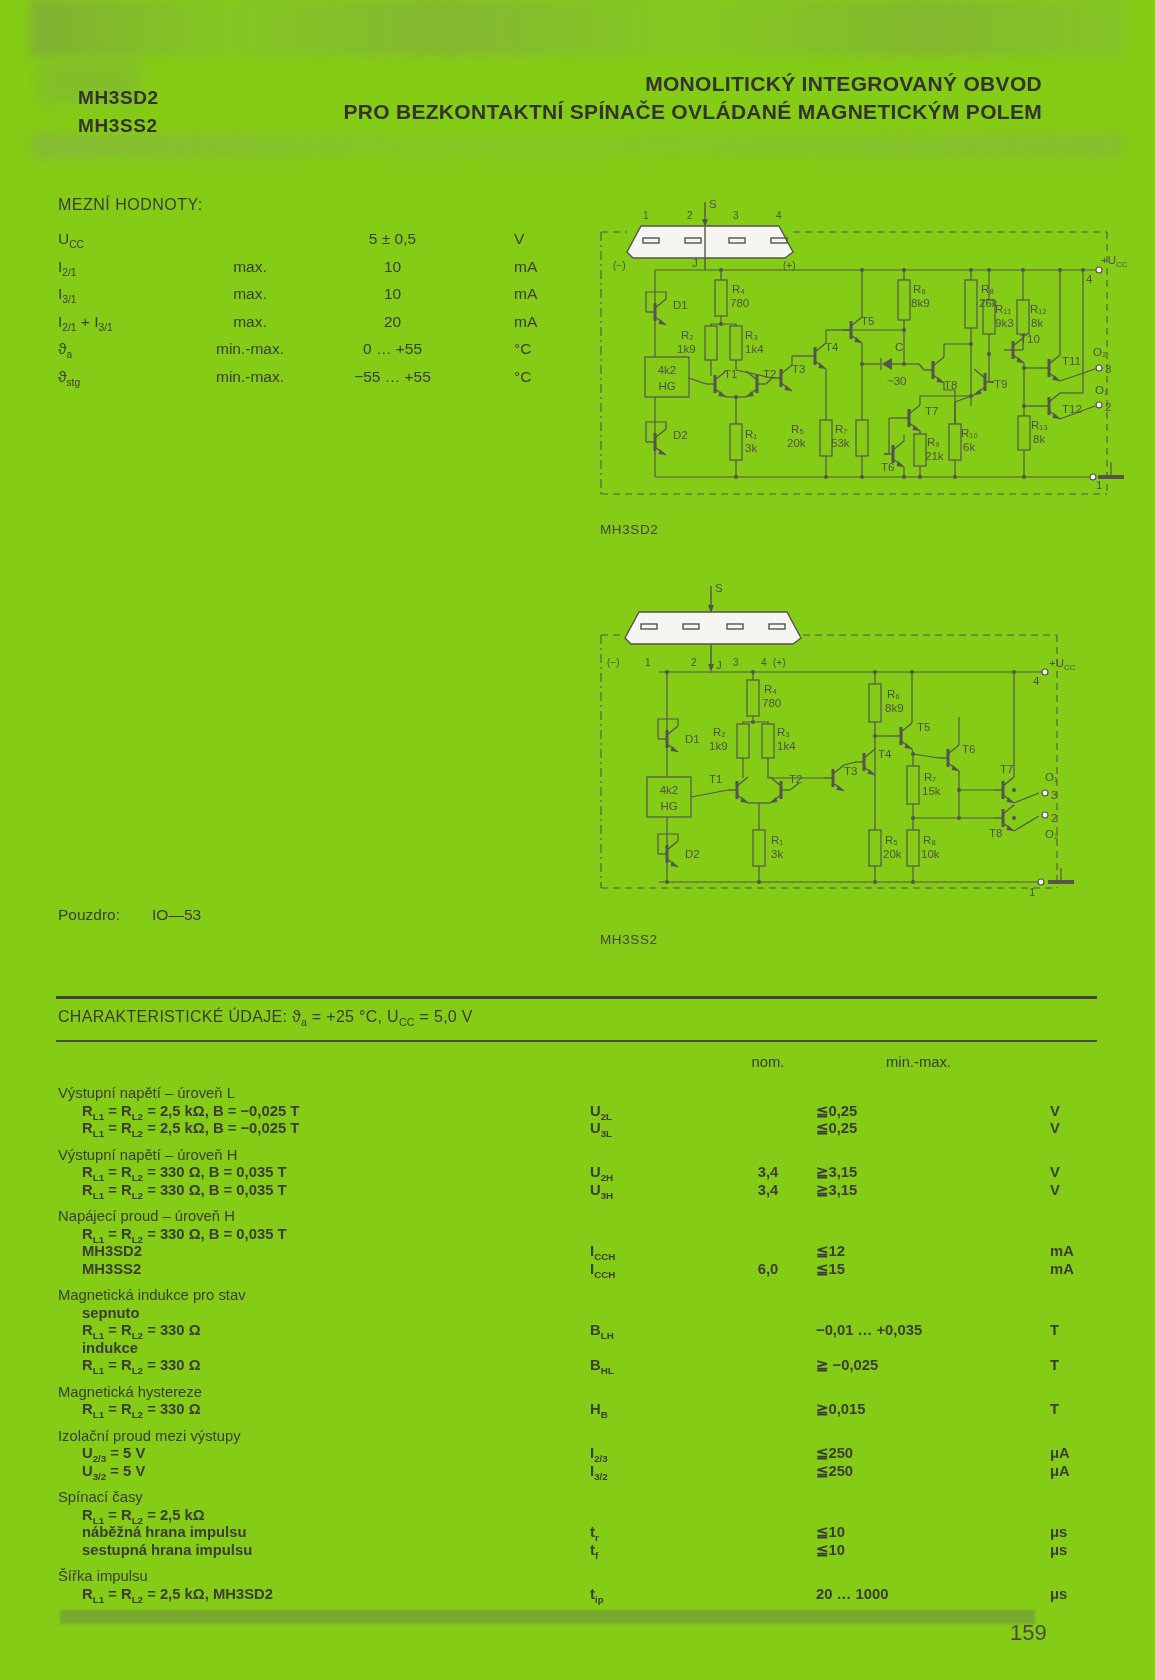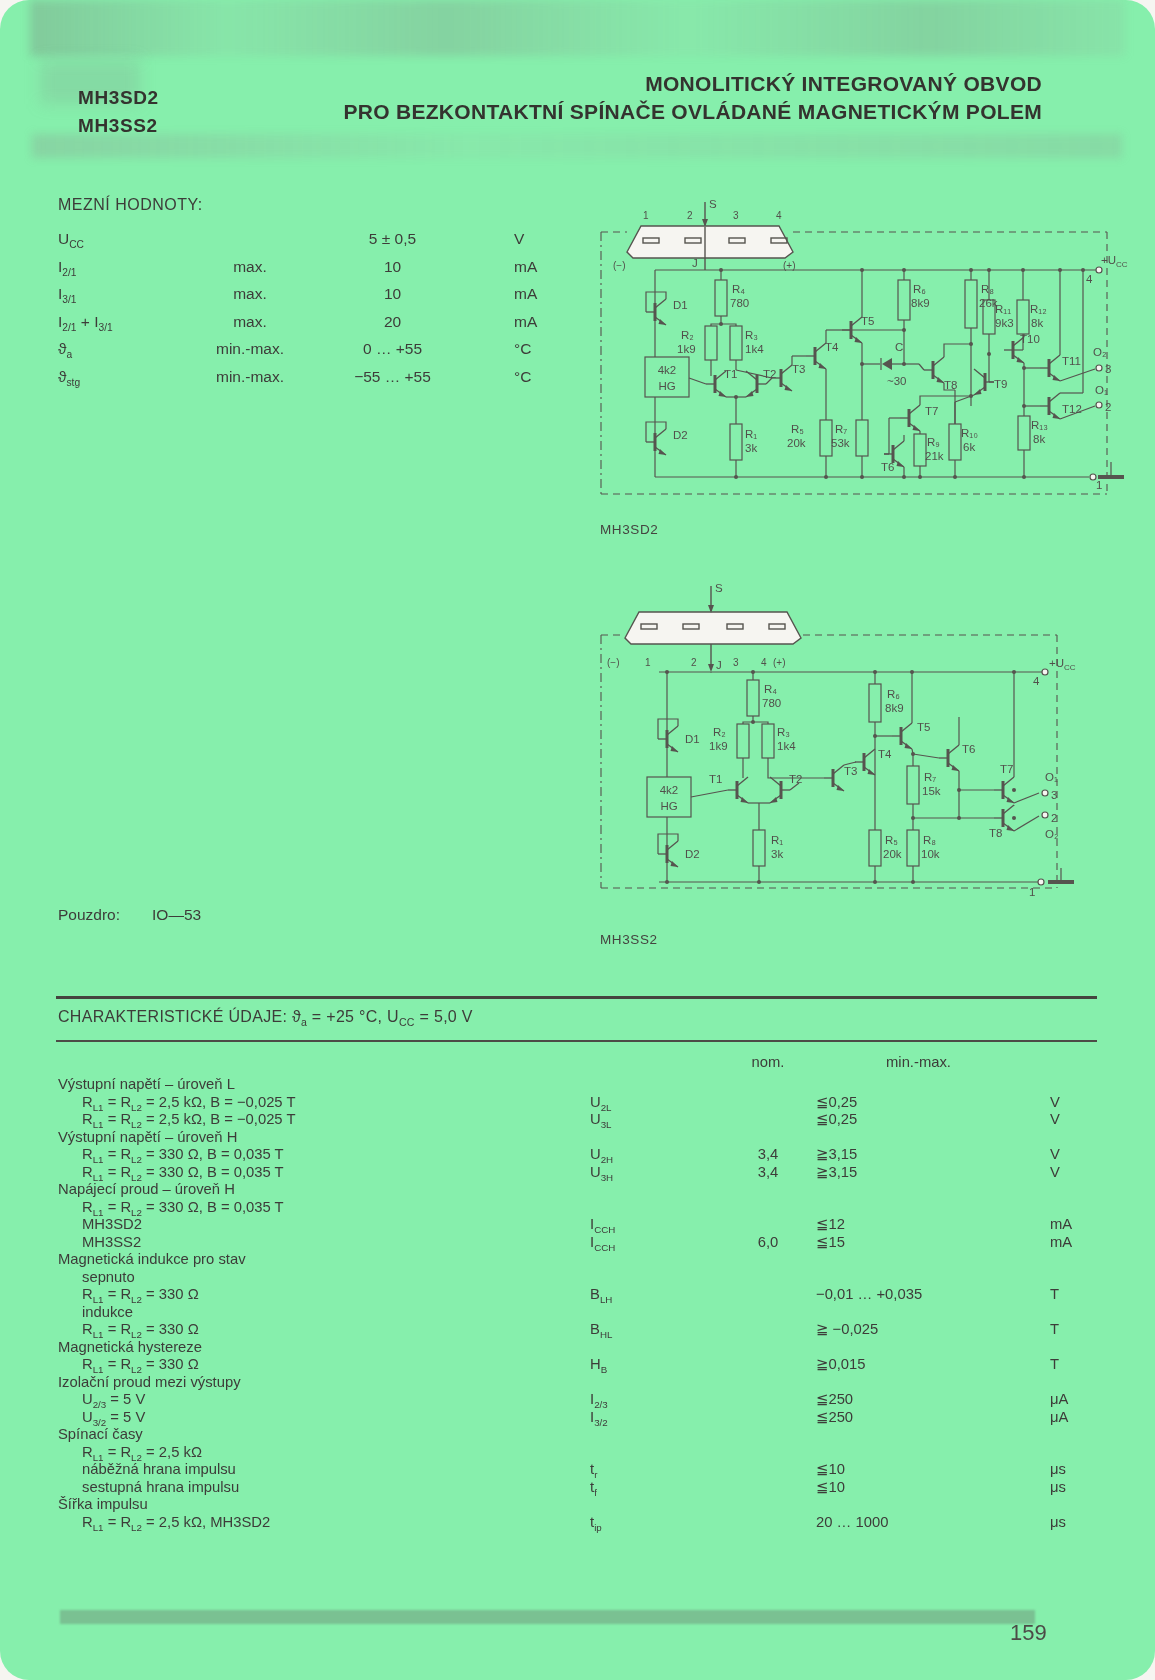--- a/index.html
+++ b/index.html
@@ -1,17 +1,17 @@
 <!DOCTYPE html>
 <html><head>
 <meta charset="utf-8">
 <style>
   html,body{margin:0;padding:0;background:#f6f5f1;}
-  .page{position:relative;width:1155px;height:1680px;background:#86efac;overflow:hidden;
-        font-family:"Liberation Sans", sans-serif;color:#3d3c39;border-radius:29px;}
+  .page{position:relative;width:1155px;height:1680px;background:#84cc16;overflow:hidden;
+        font-family:"Liberation Sans", sans-serif;color:#3d3c39;}
   sub{font-size:0.66em;line-height:0;}
   
   .sm-top{position:absolute;left:30px;top:0;width:1095px;height:56px;
     background:linear-gradient(90deg,rgba(120,120,118,.30),rgba(150,150,148,.10) 18%,rgba(130,130,128,.26) 38%,rgba(160,160,158,.08) 60%,rgba(125,125,123,.24) 82%,rgba(150,150,148,.12));
     filter:blur(4px);}
   .sm-band{position:absolute;left:32px;top:134px;width:1090px;height:24px;
     background:linear-gradient(90deg,rgba(140,140,138,.26),rgba(160,160,158,.08) 40%,rgba(140,140,138,.20));filter:blur(4px);}
   .sm-left{position:absolute;left:40px;top:60px;width:100px;height:44px;background:rgba(130,130,128,.18);filter:blur(8px);}
   .scan-bar{position:absolute;left:60px;top:1610px;width:975px;height:14px;background:rgba(95,95,92,.32);filter:blur(1px);}
   
@@ -34,23 +34,23 @@
   .sch .small{font-size:10px;}
   .cap{position:absolute;font-size:13.5px;letter-spacing:.6px;color:#454440;}
   
   .ct-rule1{position:absolute;left:56px;top:996px;width:1041px;height:3px;background:#45443f;}
   .ct-title{position:absolute;left:58px;top:1008px;font-size:16px;letter-spacing:.3px;}
   .ct-rule2{position:absolute;left:56px;top:1040px;width:1041px;height:2px;background:#4c4b46;}
   .ctable{position:absolute;left:58px;top:1054px;width:1039px;font-size:14.8px;}
   .chead{position:relative;height:22px;font-weight:normal;}
   .chead .nom{position:absolute;left:655px;width:110px;text-align:center;}
   .chead .mm{position:absolute;left:758px;width:205px;text-align:center;}
-  .cgroup{}
+  .cgroup{margin-top:9px;}
   .cheading{line-height:17.5px;}
-  .crow{position:relative;line-height:17.5px;padding-left:24px;}
+  .crow{position:relative;line-height:17.5px;padding-left:24px;font-weight:bold;}
   .crow .sym{position:absolute;left:532px;top:0;text-align:right;}
   .crow .nom{position:absolute;left:655px;width:110px;text-align:center;}
   .crow .mm{position:absolute;left:758px;width:205px;text-align:left;}
   .crow .unit{position:absolute;left:992px;}
   .page-num{position:absolute;left:1010px;top:1620px;font-size:22px;color:#4c4b47;}
 </style>
 </head>
 <body>
 
 <div class="page">

